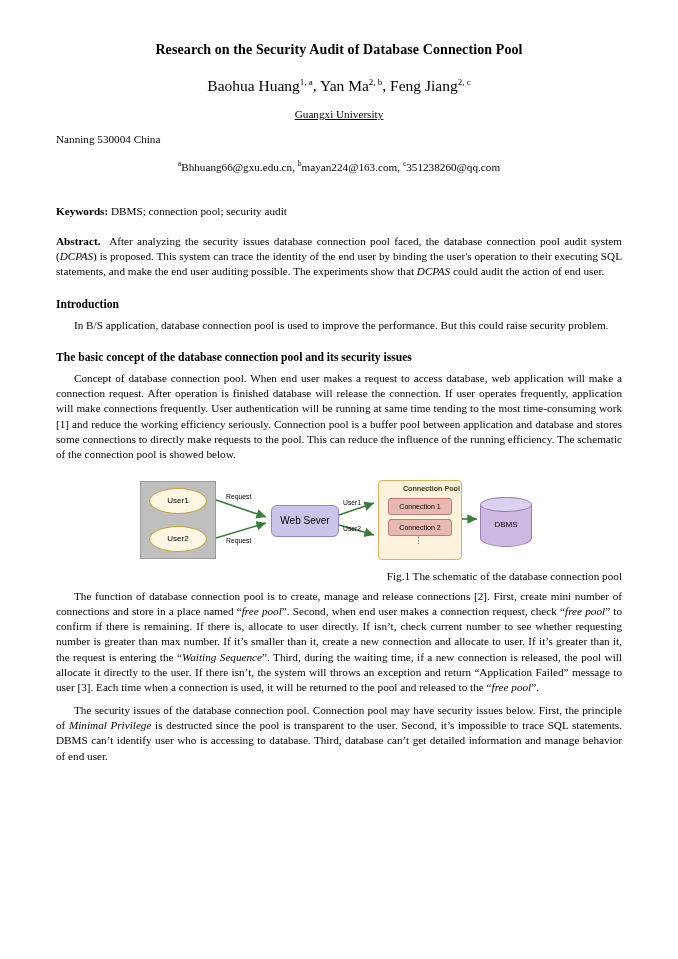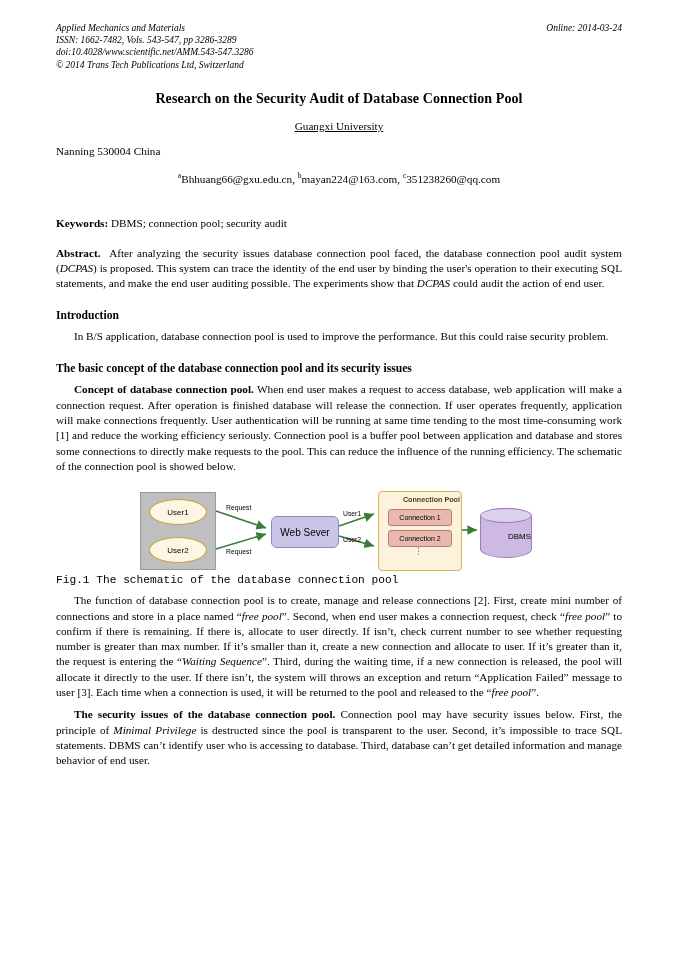--- a/index.html
+++ b/index.html
@@ -113,31 +113,30 @@
     margin-bottom: 0;
   }
   p.body {
     font-size: 11.2px;
     text-align: justify;
     line-height: 15.3px;
     margin: 7px 0 0 0;
     text-indent: 18px;
   }
   p.body i { font-style: italic; }
-  p.body b { font-weight: bold; }
+  p.body b { font-weight: normal; }
   .figwrap {
     margin-top: 12px;
     display: flex;
     justify-content: center;
   }
   .figcap {
-    text-align: left;
-    font-size: 11.2px;
-    margin-top: 0;
-    font-family: Liberation Mono, monospace;
+    text-align: right;
+    font-size: 11.2px;
+    margin-top: 7px;
   }
   
   .fig {
     position: relative;
     width: 398px;
     height: 88px;
     font-family: "Liberation Sans", sans-serif;
   }
   .grayblock {
     position: absolute;
@@ -214,21 +213,21 @@
   }
   .cyl {
     position: absolute;
     left: 340px; top: 22px;
     width: 50px; height: 48px;
     background: #cdb9e2;
     border: 1px solid #9b7fbb;
     border-radius: 50% / 18%;
     display: flex;
     align-items: center;
-    justify-content: flex-end;
+    justify-content: center;
     font-size: 8px;
   }
   .cyl::before {
     content: "";
     position: absolute;
     left: -1px; top: -1px;
     width: 50px; height: 13px;
     border: 1px solid #9b7fbb;
     border-radius: 50%;
     background: #ddd0ec;
@@ -238,30 +237,26 @@
     font-size: 6.8px;
     color: #000;
   }
   .fig svg { position: absolute; left: 0; top: 0; }
 </style>
 </head>
 <body>
 
 <div class="page">
 
-  <div class="header">
-    <div class="header-line">Applied Mechanics and Materials</div>
-    <div class="header-line">ISSN: 1662-7482, Vols. 543-547, pp 3286-3289</div>
-    <div class="header-line">doi:10.4028/www.scientific.net/AMM.543-547.3286</div>
-    <div class="header-line">© 2014 Trans Tech Publications Ltd, Switzerland</div>
-    <div class="right">Online: 2014-03-24</div>
-  </div>
 
   <h1 class="title">Research on the Security Audit of Database Connection Pool</h1>
 
+  <div class="authors">
+    <span>Baohua Huang</span><sup>1, a</sup><span>, </span><span>Yan Ma</span><sup>2, b</sup><span>, </span><span>Feng Jiang</span><sup>2, c</sup>
+  </div>
 
   <div class="affil2">Guangxi University</div>
   <div class="affil3">Nanning 530004 China</div>
 
   <div class="emails">
     <sup>a</sup><span>Bhhuang66@gxu.edu.cn, </span><sup>b</sup><span>mayan224@163.com, </span><sup>c</sup><span>351238260@qq.com</span>
   </div>
 
   <div class="keywords">
     <b>Keywords:</b>

